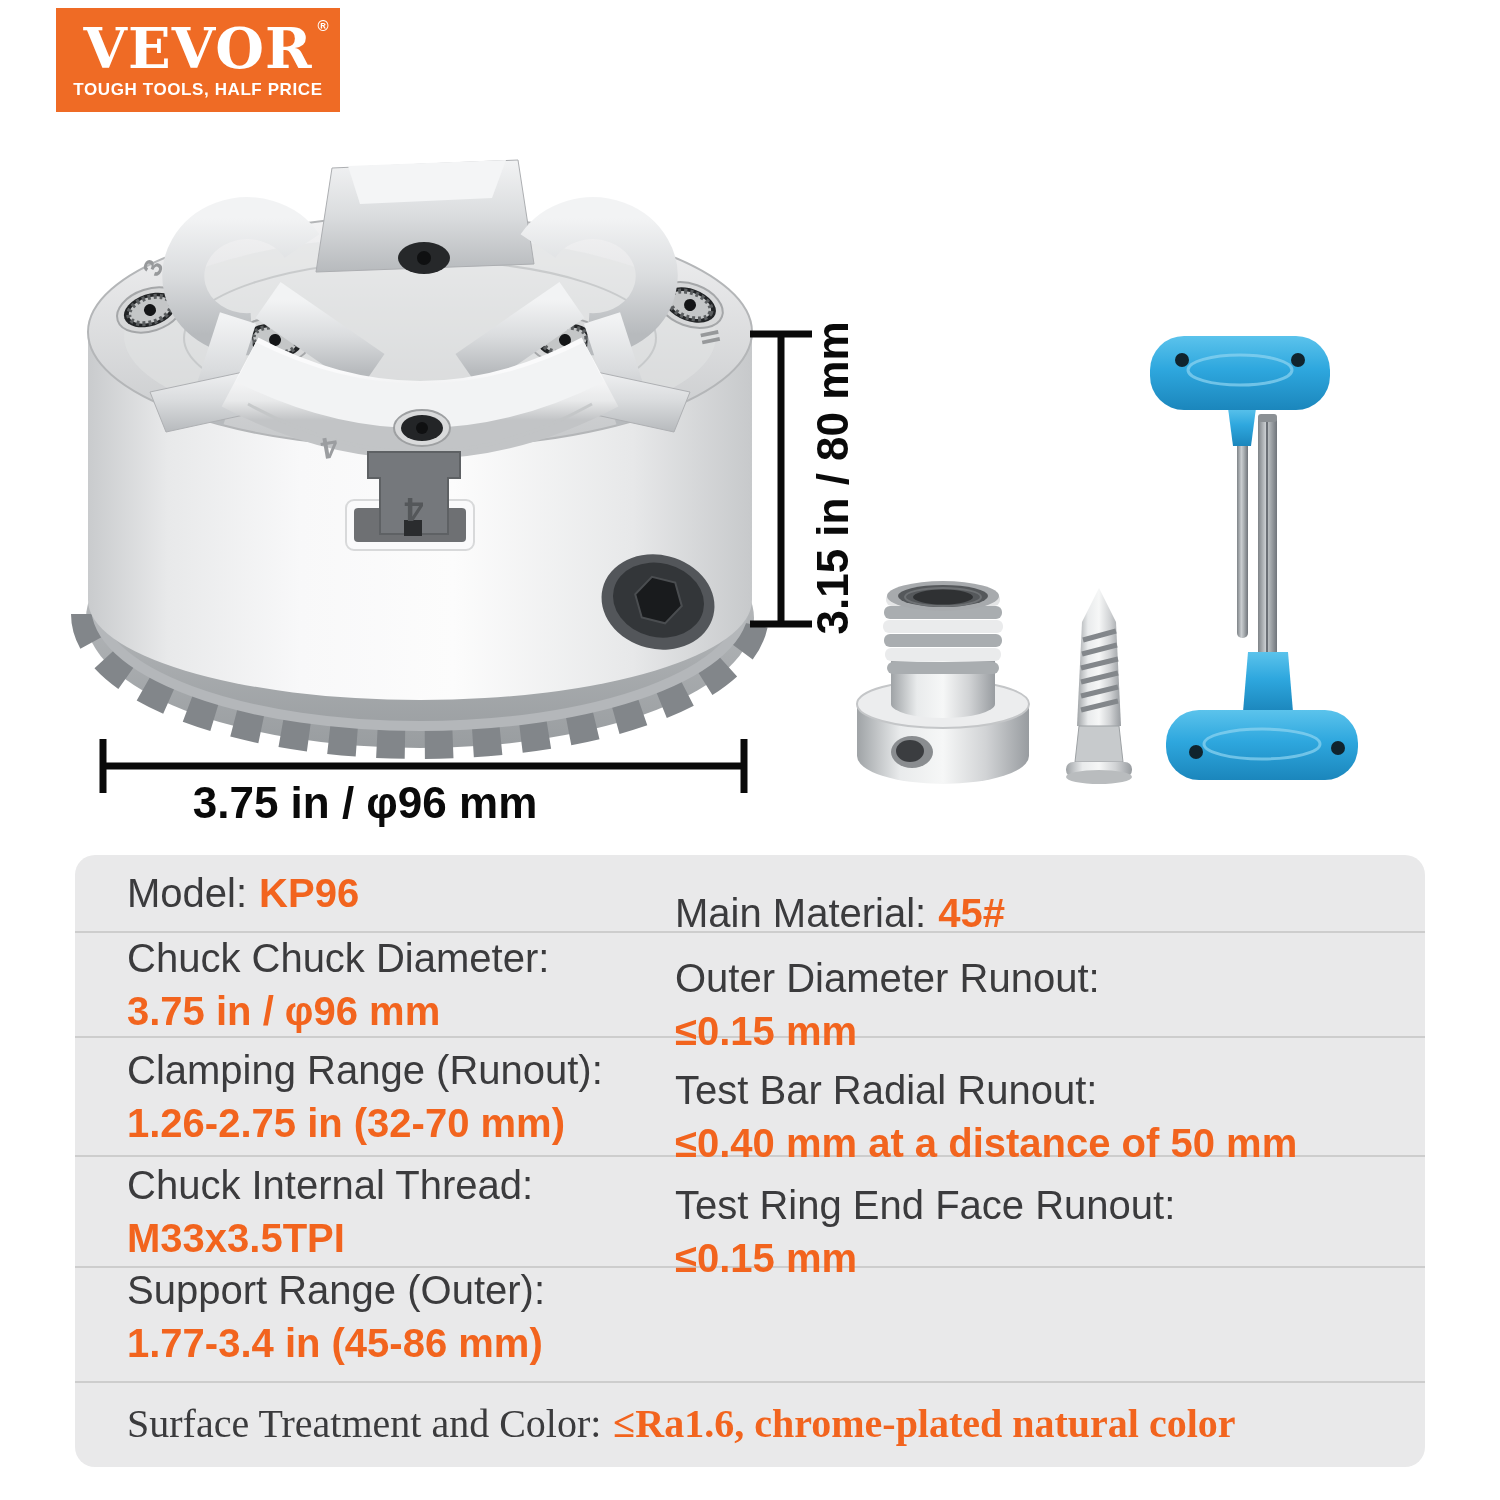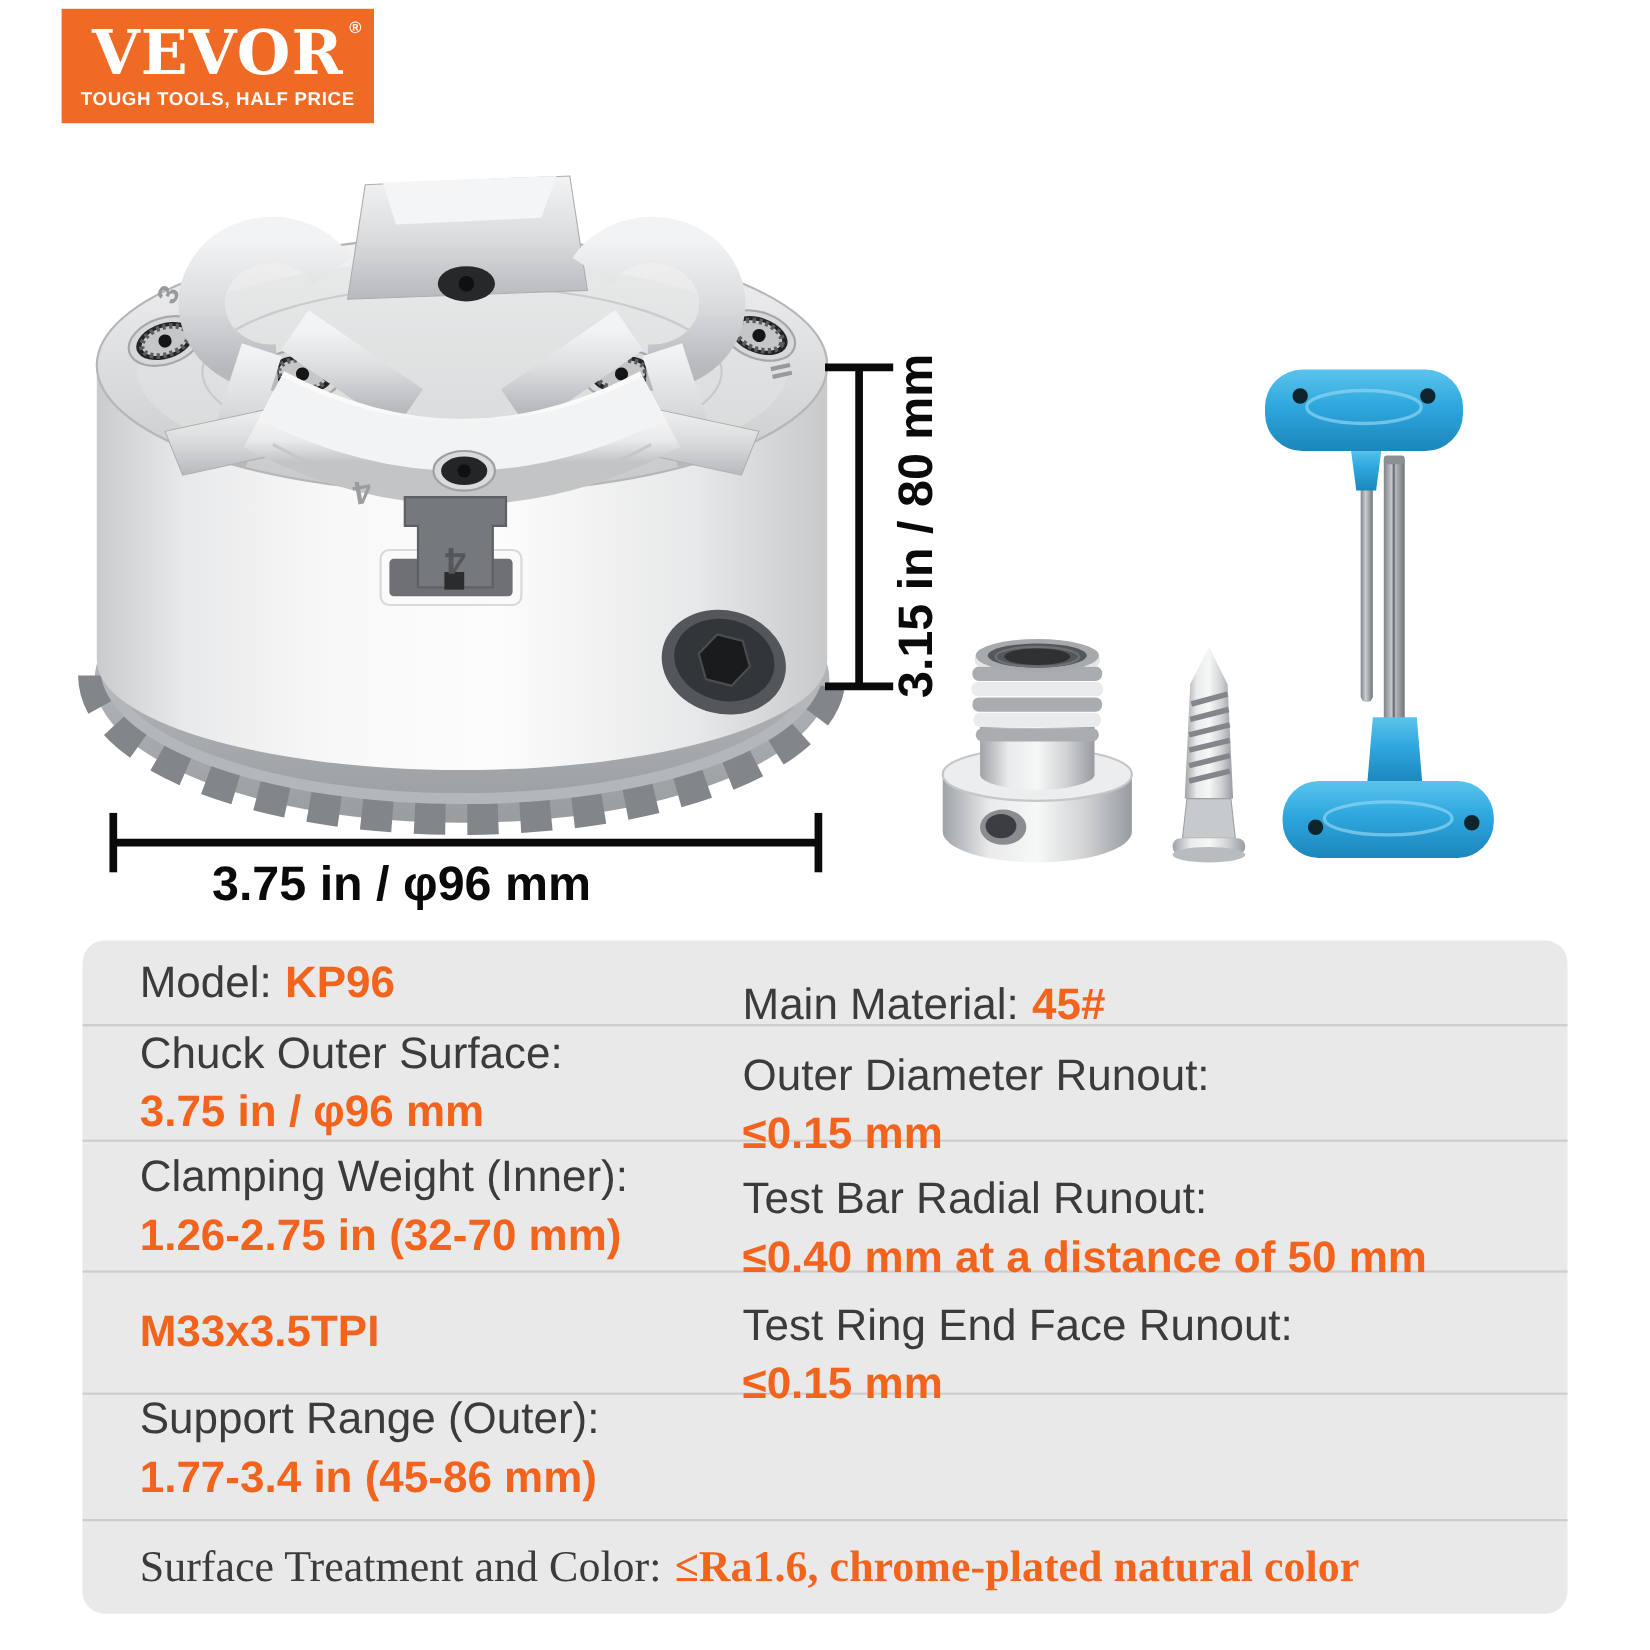--- a/index.html
+++ b/index.html
@@ -265,42 +265,43 @@
       <div class="cell left inline-pair">
         <div><span class="lbl">Model:</span><span class="val">KP96</span></div>
       </div>
       <div class="cell right inline-pair">
         <div><span class="lbl">Main Material:</span><span class="val">45#</span></div>
       </div>
     </div>
 
     <div class="row r2">
       <div class="cell left">
-        <span class="lbl">Chuck Outer Surface:</span>
+        <span class="lbl">Chuck Chuck Diameter:</span>
         <span class="val">3.75 in / φ96 mm</span>
       </div>
       <div class="cell right">
         <span class="lbl">Outer Diameter Runout:</span>
         <span class="val">≤0.15 mm</span>
       </div>
     </div>
 
     <div class="row r3">
       <div class="cell left">
-        <span class="lbl">Clamping Weight (Inner):</span>
+        <span class="lbl">Clamping Range (Runout):</span>
         <span class="val">1.26-2.75 in (32-70 mm)</span>
       </div>
       <div class="cell right">
         <span class="lbl">Test Bar Radial Runout:</span>
         <span class="val">≤0.40 mm at a distance of 50 mm</span>
       </div>
     </div>
 
     <div class="row r4">
       <div class="cell left">
+        <span class="lbl">Chuck Internal Thread:</span>
         <span class="val">M33x3.5TPI</span>
       </div>
       <div class="cell right">
         <span class="lbl">Test Ring End Face Runout:</span>
         <span class="val">≤0.15 mm</span>
       </div>
     </div>
 
     <div class="row r5">
       <div class="cell left">

